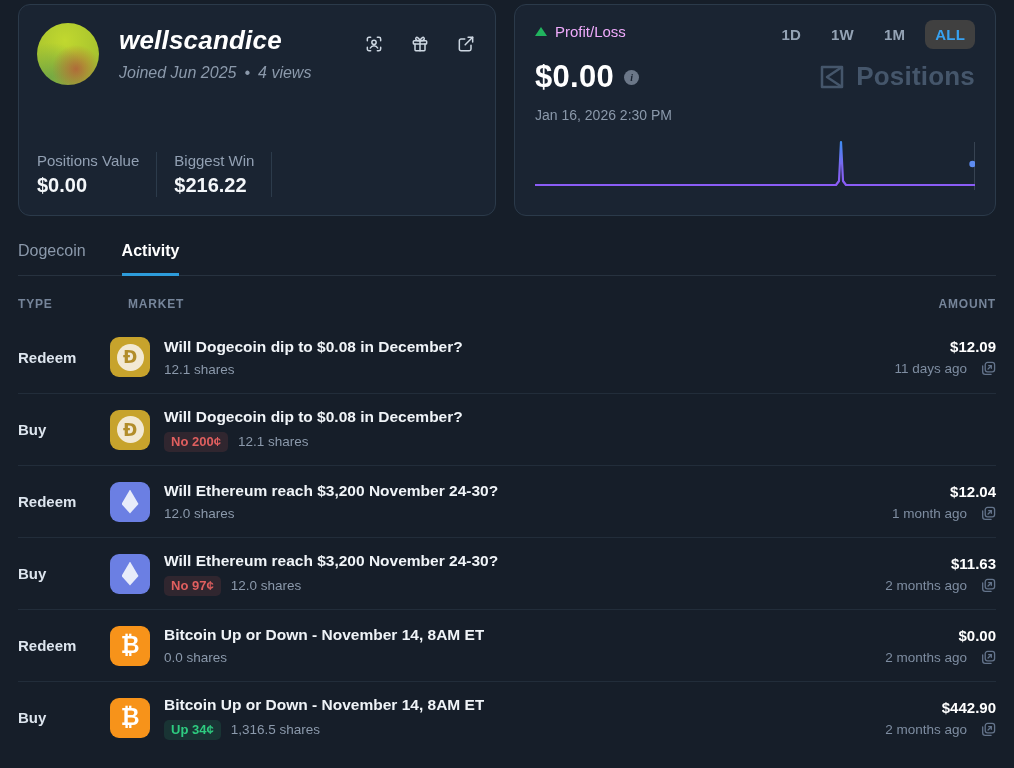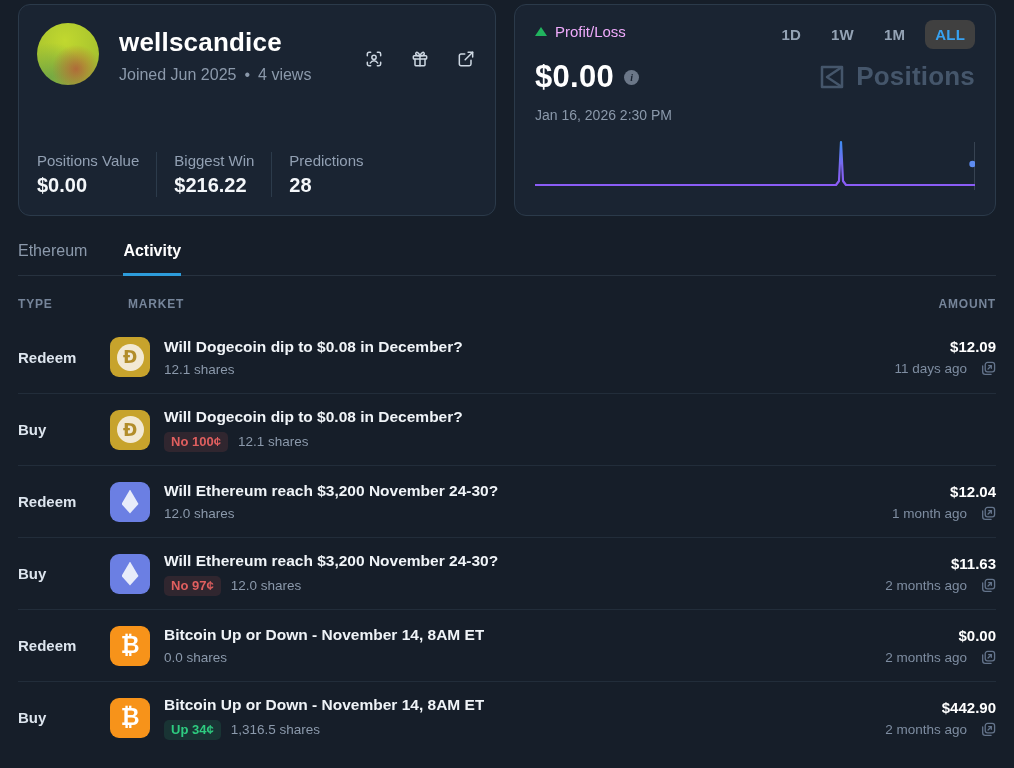--- a/index.html
+++ b/index.html
@@ -14,21 +14,21 @@
 
   
   .top-cards { display:flex; gap:18px; margin:4px 18px 0; }
   .card {
     flex:1; height:212px; background:#1a2432;
     border:1px solid #2b3a4a; border-radius:12px; position:relative;
   }
 
   
   .profile-card { padding:18px; display:flex; flex-direction:column; justify-content:space-between; }
-  .profile-head { display:flex; align-items:center; }
+  .profile-head { display:flex; align-items:flex-start;font-style:italic; }
   .avatar {
     width:62px; height:62px; border-radius:50%; flex:0 0 62px;
     background:
       radial-gradient(circle at 63% 74%, rgba(178,92,58,.85) 0%, rgba(178,92,58,0) 40%),
       radial-gradient(circle at 22% 88%, rgba(110,165,70,.85) 0%, rgba(110,165,70,0) 48%),
       radial-gradient(circle at 45% 28%, #c1d82f 0%, #abc62e 55%, #8db23a 100%);
   }
   .profile-info { margin-left:20px; padding-top:2px; flex:1; min-width:0; }
   .username { font-size:26px; font-weight:800; color:#ffffff; letter-spacing:.2px; }
   .joined-row { margin-top:8px; font-size:16px; color:#8b99ab; display:flex; gap:8px; align-items:center; }
@@ -170,24 +170,20 @@
         <div class="stat">
           <div class="stat-label">Positions Value</div>
           <div class="stat-value">$0.00</div>
         </div>
         <div class="stat-div"></div>
         <div class="stat">
           <div class="stat-label">Biggest Win</div>
           <div class="stat-value">$216.22</div>
         </div>
         <div class="stat-div"></div>
-        <div class="stat">
-          <div class="stat-label">Predictions</div>
-          <div class="stat-value">28</div>
-        </div>
       </div>
     </section>
 
     <section class="card pnl-card">
       <div class="pnl-top">
         <div class="pnl-label-row">
           <span class="tri-up"></span>
           <span>Profit/Loss</span>
         </div>
         <div class="ranges">
@@ -220,21 +216,21 @@
           </linearGradient>
         </defs>
         <line x1="440" y1="5" x2="440" y2="53" stroke="#8fa1b5" stroke-width="1" opacity="0.5"></line>
         <polyline points="0,48 301,48 304,44 306,5 308,44 311,48 440,48" fill="none" stroke="url(#pline)" stroke-width="2.2" stroke-linejoin="round" stroke-linecap="round"></polyline>
         <circle cx="437.5" cy="27" r="3.2" fill="#5d8bf0"></circle>
       </svg>
     </section>
   </div>
 
   <div class="tabs">
-    <div class="tab">Ethereum</div>
+    <div class="tab">Dogecoin</div>
     <div class="tab active">Activity</div>
   </div>
 
   <div class="thead">
     <span class="col-type">TYPE</span>
     <span class="col-market">MARKET</span>
     <span class="col-amount">AMOUNT</span>
   </div>
 
   <div class="rows" id="rows">
@@ -268,21 +264,21 @@
 
   <div class="row">
     <div class="cell-type">Buy</div>
     <div class="cell-market">
       <div class="micon icon-dogecoin">
             <span class="glyph">Ð</span>
           </div>
       <div class="mtext">
         <div class="mtitle">Will Dogecoin dip to $0.08 in December?</div>
         <div class="msub">
-          <span class="badge badge-no">No 100¢</span>
+          <span class="badge badge-no">No 200¢</span>
           <span class="shares">12.1 shares</span>
         </div>
       </div>
     </div>
   </div>
 
   <div class="row">
     <div class="cell-type">Redeem</div>
     <div class="cell-market">
       <div class="micon icon-ethereum">

